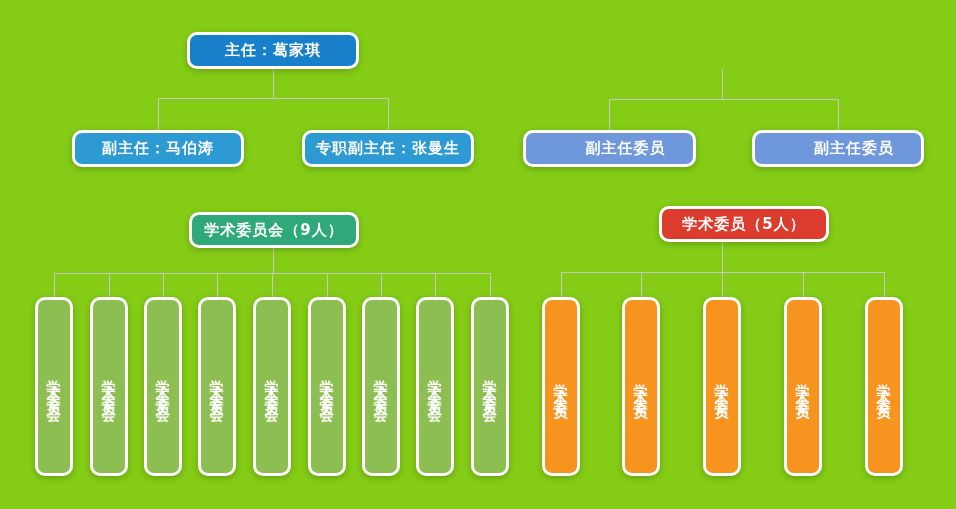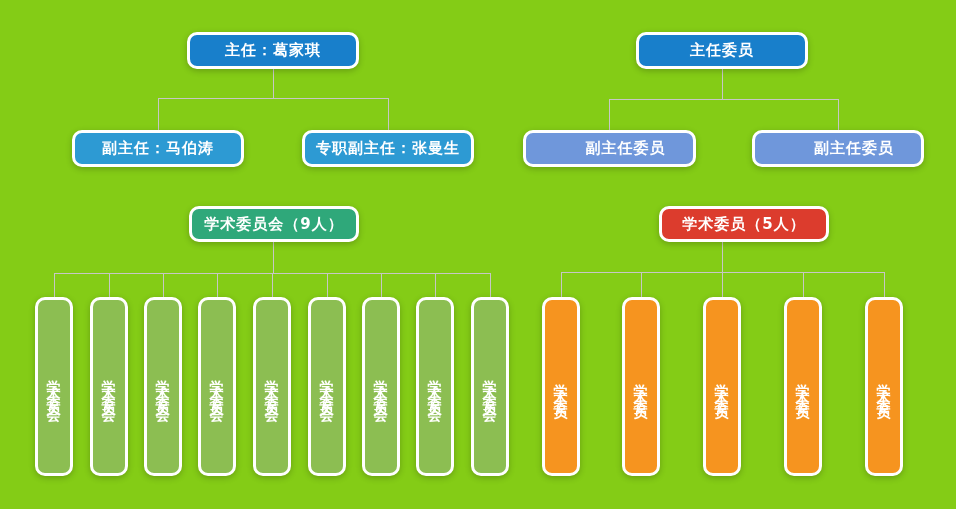--- a/index.html
+++ b/index.html
@@ -104,25 +104,24 @@
   <div class="line v" style="left:561px; top:272px; height:25px;"></div>
   <div class="line v" style="left:641px; top:272px; height:25px;"></div>
   <div class="line v" style="left:722px; top:272px; height:25px;"></div>
   <div class="line v" style="left:803px; top:272px; height:25px;"></div>
   <div class="line v" style="left:884px; top:272px; height:25px;"></div>
 
   <div class="node c-blue" style="left:187px; top:32px; width:172px;">主任：葛家琪</div>
   <div class="node c-lightblue" style="left:302px; top:130px; width:172px;">专职副主任：张曼生</div>
   <div class="node c-lightblue" style="left:72px; top:130px; width:172px;">副主任：马伯涛</div>
 
-  <div class="node c-blue" style="left:636px; top:32px; width:172px;">主任委员</div>
   <div class="node c-periwinkle" style="left:523px; top:130px; width:173px;">副主任委员</div>
   <div class="node c-periwinkle" style="left:752px; top:130px; width:172px;">副主任委员</div>
 
-  <div class="node c-teal" style="left:189px; top:206px; width:170px; height:36px;">学术委员会（9人）</div>
+  <div class="node c-teal" style="left:189px; top:212px; width:170px; height:36px;">学术委员会（9人）</div>
   <div class="node c-red" style="left:637px; top:206px; width:170px; height:36px;">学术委员（5人）</div>
 
   <div class="vnode c-green" style="left:35px;">
       <span class="vlabel">学术委员会</span>
     </div>
   <div class="vnode c-green" style="left:90px;">
       <span class="vlabel">学术委员会</span>
     </div>
   <div class="vnode c-green" style="left:144px;">
       <span class="vlabel">学术委员会</span>

